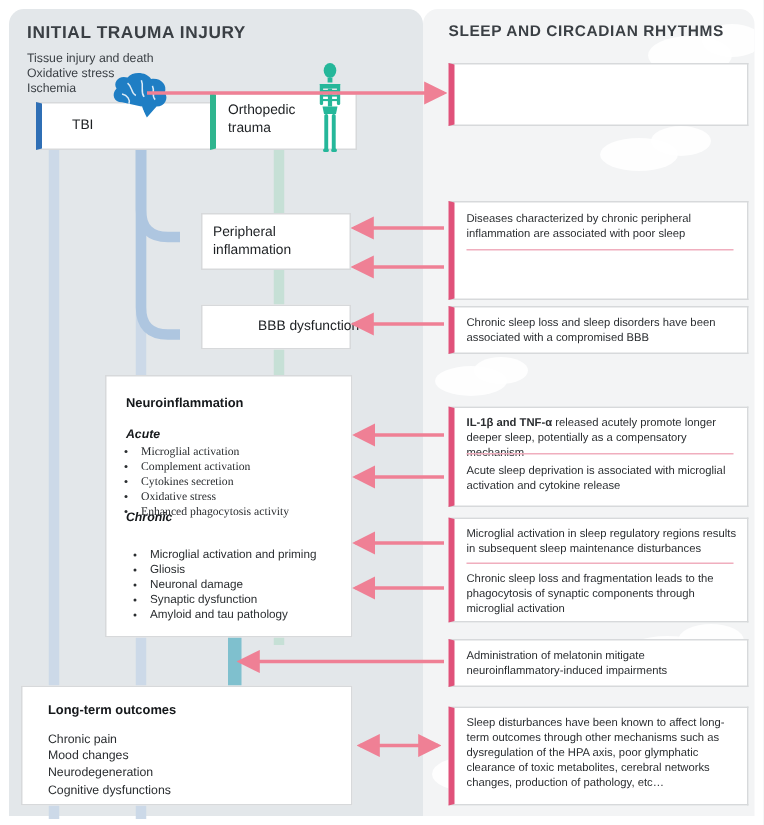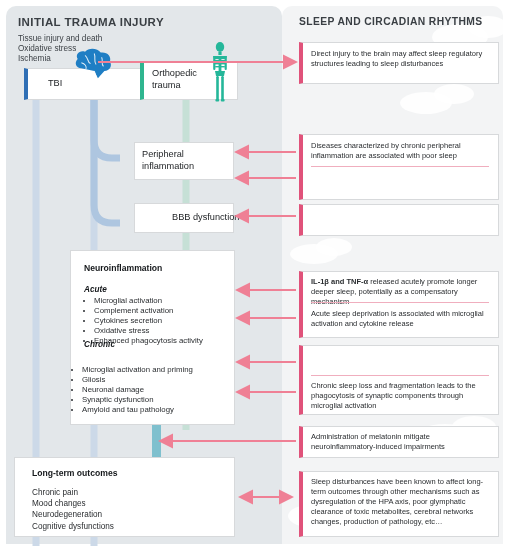--- a/index.html
+++ b/index.html
@@ -109,29 +109,29 @@
   <div class="box" style="left:134px;top:142px;width:100px;height:38px;"></div>
   <div class="box-label" style="left:142px;top:149px;white-space:pre-line;">Peripheral
 inflammation</div>
 
   <div class="box" style="left:134px;top:203px;width:100px;height:30px;"></div>
   <div class="box-label" style="left:142px;top:212px;padding-left:30px;">BBB dysfunction</div>
 
   <div class="box" style="left:70px;top:250px;width:165px;height:175px;"></div>
   <div class="ni-title" style="left:84px;top:263px;">Neuroinflammation</div>
   <div class="ni-sub" style="left:84px;top:285px;">Acute</div>
-  <ul class="ni-list" id="acute-list" style="left:84px;top:296px;">
+  <ul class="ni-list" id="acute-list" style="left:84px;top:296px;font-family:Liberation Serif, serif;">
       <li>Microglial activation</li>
       <li>Complement activation</li>
       <li>Cytokines secretion</li>
       <li>Oxidative stress</li>
       <li>Enhanced phagocytosis activity</li>
     </ul>
   <div class="ni-sub" style="left:84px;top:340px;">Chronic</div>
-  <ul class="ni-list" id="chronic-list" style="left:72px;top:365px;">
+  <ul class="ni-list" id="chronic-list" style="left:90px;top:365px;">
       <li>Microglial activation and priming</li>
       <li>Gliosis</li>
       <li>Neuronal damage</li>
       <li>Synaptic dysfunction</li>
       <li>Amyloid and tau pathology</li>
     </ul>
 
   <div class="box" style="left:14px;top:457px;width:221px;height:80px;"></div>
   <div class="lt-title" style="left:32px;top:468px;">Long-term outcomes</div>
   <div class="lt-list" id="lt-list" style="left:32px;top:487px;">
@@ -196,34 +196,35 @@
       <path d="M296 362 L237 362" marker-end="url(#ah)"></path>
       <path d="M296 392 L237 392" marker-end="url(#ah)"></path>
 
       <path d="M296 441 L160 441" marker-end="url(#ah)"></path>
 
       <path d="M240 497 L292 497" marker-end="url(#ah)" marker-start="url(#ah-start)"></path>
     </g>
   </svg>
 
   <div class="box accent-pink" style="left:299px;top:42px;width:200px;height:42px;"></div>
-  <div class="rbox-text" style="left:311px;top:49px;width:180px;">Direct injury to the brain may affect sleep regulatory structures leading to sleep disturbances</div>
 
   <div class="box accent-pink" style="left:299px;top:134px;width:200px;height:66px;"></div>
   <div class="rbox-text" style="left:311px;top:141px;width:180px;">Diseases characterized by chronic peripheral inflammation are associated with poor sleep</div>
   <div class="divider" style="left:311px;top:166px;width:178px;"></div>
 
   <div class="box accent-pink" style="left:299px;top:204px;width:200px;height:32px;"></div>
+  <div class="rbox-text" style="left:311px;top:210px;width:180px;">Chronic sleep loss and sleep disorders have been associated with a compromised BBB</div>
 
   <div class="box accent-pink" style="left:299px;top:271px;width:200px;height:67px;"></div>
   <div class="rbox-text" id="acute-a" style="left:311px;top:277px;width:180px;"><strong>IL-1β and TNF-α</strong> released acutely promote longer deeper sleep, potentially as a compensatory mechanism</div>
   <div class="divider" style="left:311px;top:302px;width:178px;"></div>
   <div class="rbox-text" style="left:311px;top:309px;width:180px;">Acute sleep deprivation is associated with microglial activation and cytokine release</div>
 
   <div class="box accent-pink" style="left:299px;top:345px;width:200px;height:70px;"></div>
+  <div class="rbox-text" style="left:311px;top:351px;width:180px;">Microglial activation in sleep regulatory regions results in subsequent sleep maintenance disturbances</div>
   <div class="divider" style="left:311px;top:375px;width:178px;"></div>
   <div class="rbox-text" style="left:311px;top:381px;width:180px;">Chronic sleep loss and fragmentation leads to the phagocytosis of synaptic components through microglial activation</div>
 
   <div class="box accent-pink" style="left:299px;top:426px;width:200px;height:32px;"></div>
   <div class="rbox-text" style="left:311px;top:432px;width:180px;">Administration of melatonin mitigate neuroinflammatory-induced impairments</div>
 
   <div class="box accent-pink" style="left:299px;top:471px;width:200px;height:66px;"></div>
   <div class="rbox-text" style="left:311px;top:477px;width:180px;">Sleep disturbances have been known to affect long-term outcomes through other mechanisms such as dysregulation of the HPA axis, poor glymphatic clearance of toxic metabolites, cerebral networks changes, production of pathology, etc…</div>
 
 </div>

